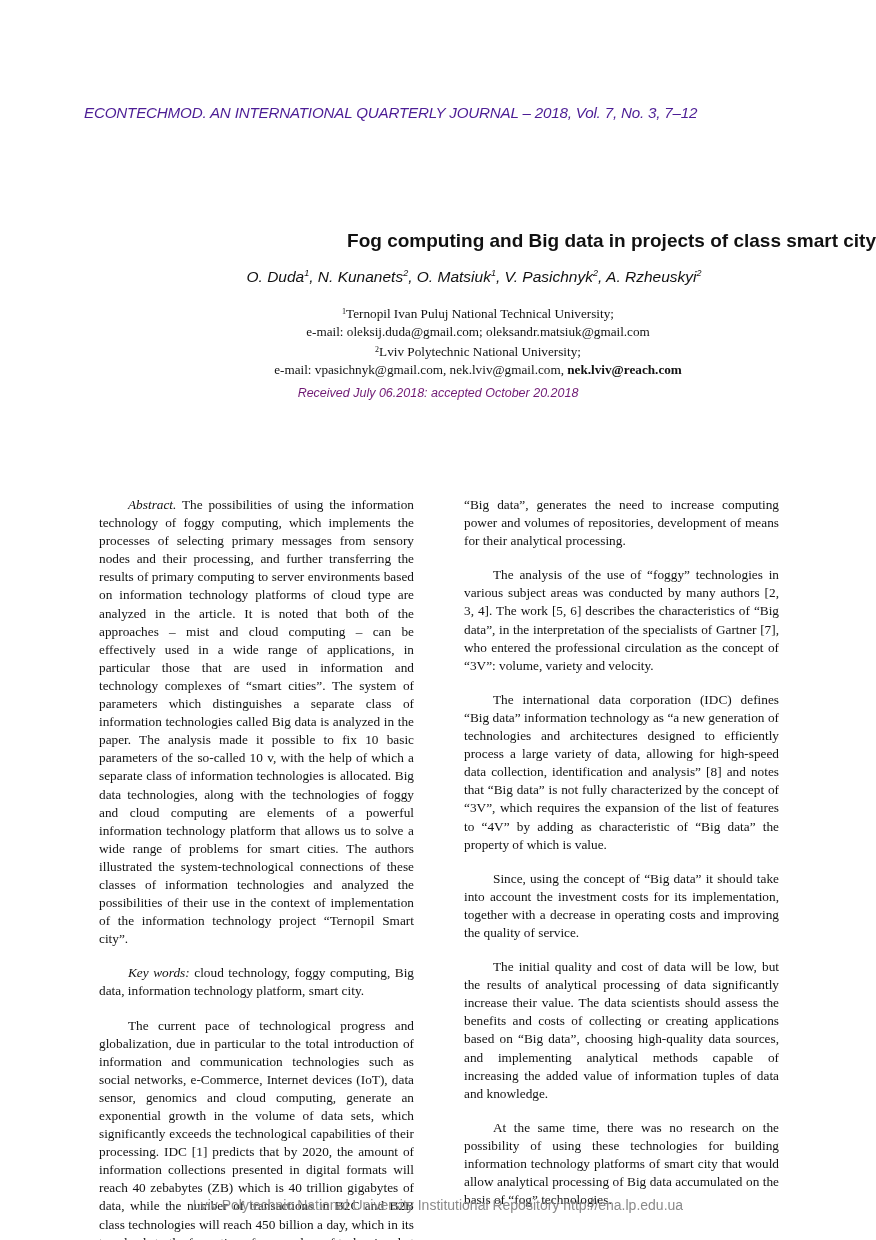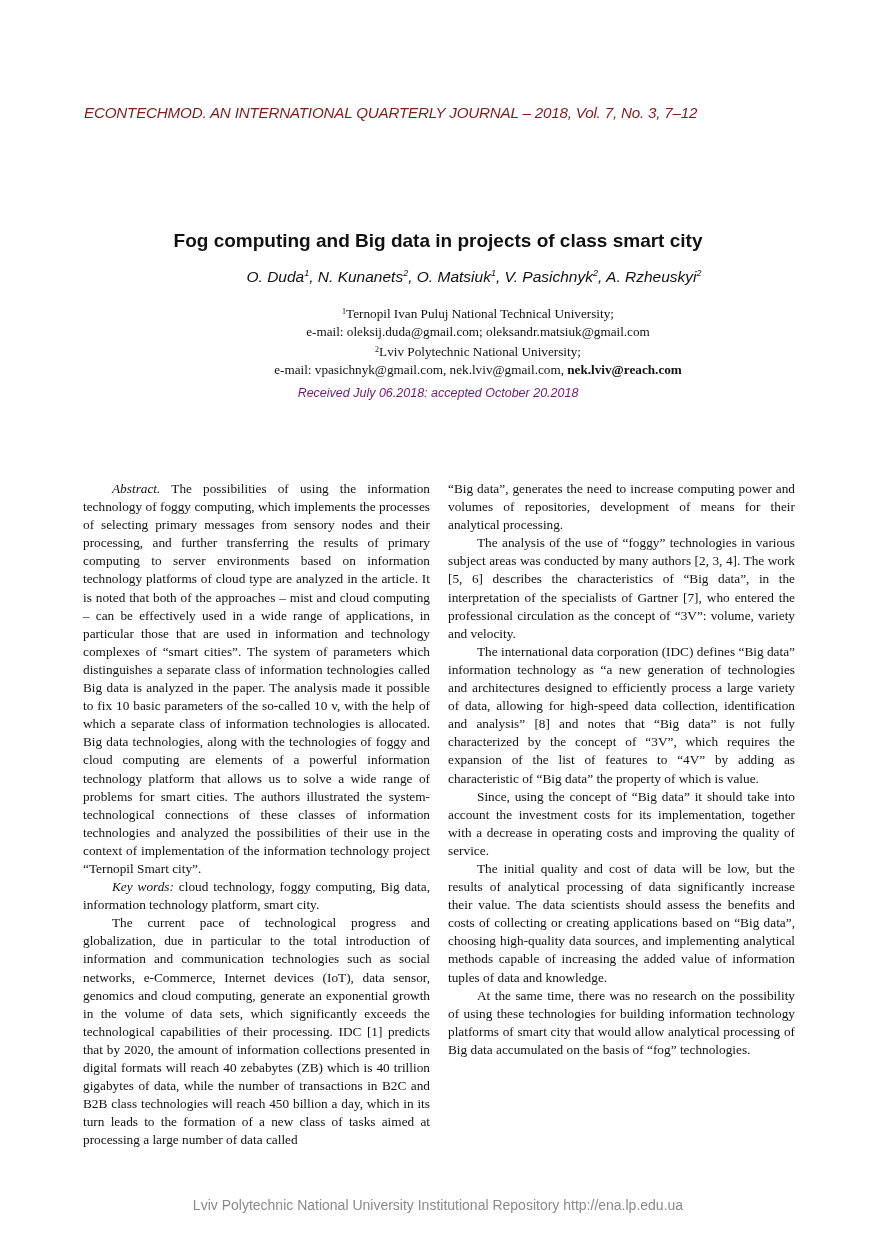--- a/index.html
+++ b/index.html
@@ -1,23 +1,23 @@
 <!DOCTYPE html>
 <html><head>
 <meta charset="utf-8">
 <style>
   html, body { margin: 0; padding: 0; background: #ffffff; }
   body { width: 876px; height: 1240px; position: relative; overflow: hidden; color: #111; }
   .journal-header {
     position: absolute; left: 84px; top: 104px; width: 700px;
     font-family: "Liberation Sans", sans-serif; font-style: italic;
-    font-size: 15.2px; letter-spacing: -0.2px; color: #7f1d1d; white-space: nowrap;
+    font-size: 15.2px; letter-spacing: -0.2px; color: #4c1d95; white-space: nowrap;
   }
   .title {
-    position: absolute; left: 0; width: 876px; top: 230px; text-align: center;
+    position: absolute; left: 0; width: 876px; top: 230px; text-align: right;
     font-family: "Liberation Sans", sans-serif; font-weight: bold; font-size: 19px; color: #111;
   }
   .authors {
     position: absolute; left: 0; width: 876px; top: 268px; text-align: center;
     font-family: "Liberation Sans", sans-serif; font-style: italic; font-size: 15.5px; color: #111; margin-left: 36px;
   }
   .authors sup { font-size: 9px; }
   .affil {
     position: absolute; left: 0; width: 876px; top: 303px; text-align: center;
     font-family: "Liberation Serif", serif; font-size: 13.2px; line-height: 18px; color: #111; padding-left: 40px;
@@ -28,21 +28,21 @@
     position: absolute; left: 0; width: 876px; top: 386px; text-align: center;
     font-family: "Liberation Sans", sans-serif; font-style: italic; font-size: 12.5px; color: #701a75;
   }
   .col {
     position: absolute; top: 480px; width: 347px;
     font-family: "Liberation Serif", serif; font-size: 13.3px; line-height: 18.1px;
     text-align: justify; color: #111;
   }
   .col.left { left: 83px; }
   .col.right { left: 448px; }
-  .col p { margin: 0; text-indent: 29px; }
+  .col p { margin: 16px; text-indent: 29px; }
   .col p.noindent { text-indent: 0; }
   .col .section-heading {
     text-align: center; text-indent: 0; margin: 9px 0 8px 0; font-size: 13.6px;
   }
   .col .italic { font-style: italic; }
   .footer {
     position: absolute; left: 0; width: 876px; top: 1197px; text-align: center;
     font-family: "Liberation Sans", sans-serif; font-size: 14px; color: #8a8a8a;
   }
 </style>

